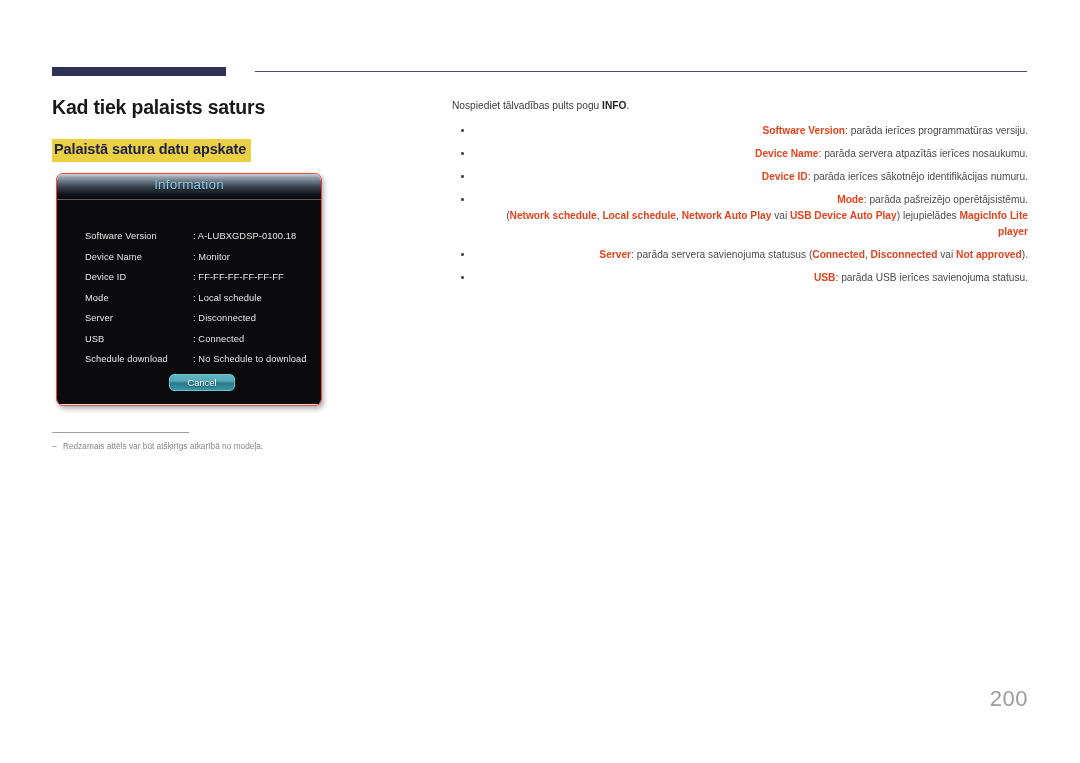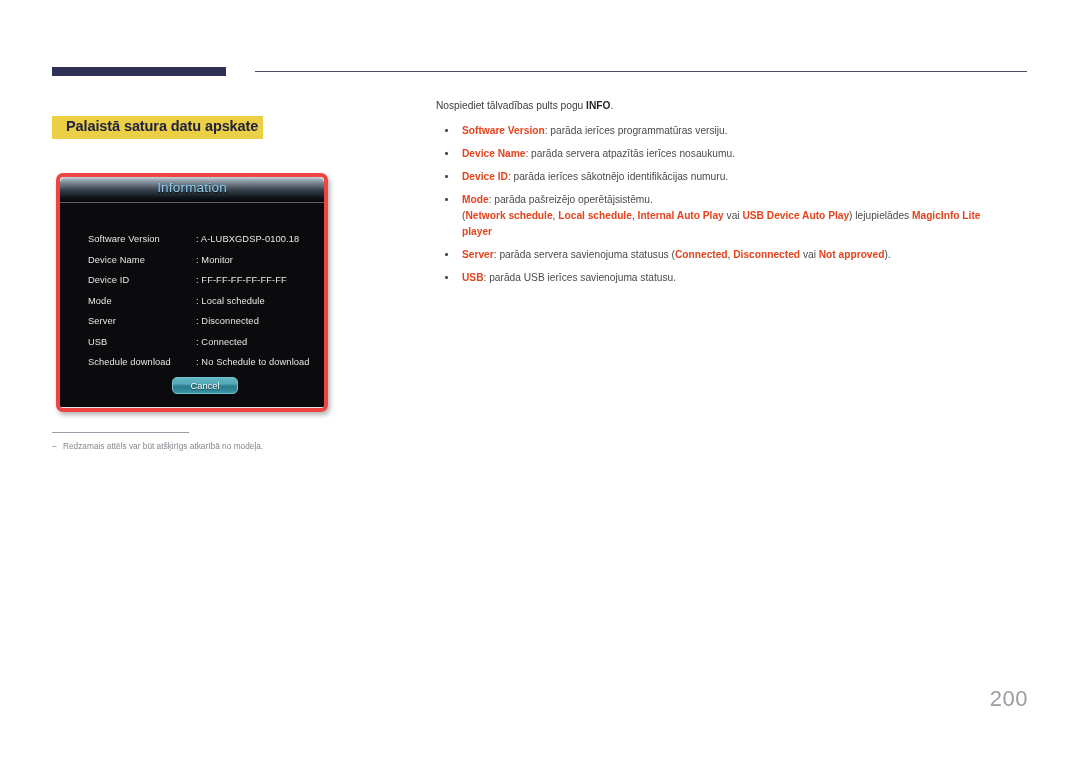--- a/index.html
+++ b/index.html
@@ -53,34 +53,34 @@
   }
   .section-subtitle-wrap {
     margin-top: 20px;
   }
   .section-subtitle {
     display: inline-block;
     background: #ebcf45;
     color: #20223f;
     font-size: 14.5px;
     font-weight: bold;
-    padding: 3px 5px 4px 14px;
+    padding: 3px 5px 4px 2px;
     line-height: 1.1;
     letter-spacing: -0.1px;
   }
 
   
   .osd-dialog {
     position: absolute;
     left: 56px;
     top: 173px;
     width: 264px;
     height: 231px;
     background: #e5e5e5;
-    border: 4px solid #ef4444;
+    border: 1px solid #ef4444;
     border-radius: 7px;
     box-shadow: 2px 3px 5px rgba(0,0,0,0.30);
     overflow: hidden;
   }
   .osd-titlebar {
     position: relative;
     height: 25px;
     background: linear-gradient(to bottom, #c9d3db 0%, #8c9aa6 16%, #3a4550 50%, #10151a 82%, #050608 100%);
     border-bottom: 1px solid #5a5f66;
     border-top-left-radius: 6px;
@@ -167,34 +167,35 @@
     line-height: 1.3;
   }
   .footnote-dash {
     flex: 0 0 11px;
     color: #86878f;
   }
 
   
   .right-col {
     position: absolute;
-    left: 436px;
+    left: 452px;
     top: 99px;
     width: 576px;
   }
   .intro-line {
     font-size: 10.2px;
     color: #3b3b3e;
     line-height: 1.45;
     margin-bottom: 9px;
   }
   .bullet-list {
     list-style: none;
     margin: 0;
     padding: 0;
+    text-align: right;
   }
   .bullet-item {
     position: relative;
     padding-left: 26px;
     font-size: 10.2px;
     color: #4a4a4d;
     line-height: 1.52;
     margin-bottom: 7.5px;
   }
   .bullet-dot {
@@ -230,20 +231,21 @@
     font-weight: normal;
   }
 </style>
 </head>
 <body>
 
 <div class="header-rule-thick"></div>
 <div class="header-rule-thin"></div>
 
 <div class="left-col">
+  <h1 class="page-title">Kad tiek palaists saturs</h1>
   <div class="section-subtitle-wrap">
     <span class="section-subtitle">Palaistā satura datu apskate</span>
   </div>
 </div>
 
 <div class="osd-dialog">
   <div class="osd-titlebar">
     <div class="osd-title-text">Information</div>
   </div>
   <div class="osd-body">
@@ -316,21 +318,21 @@
     </li>
 
     <li class="bullet-item">
       <span class="bullet-dot"></span>
       <span class="kw">Device ID</span><span>: parāda ierīces sākotnējo identifikācijas numuru.</span>
     </li>
 
     <li class="bullet-item">
       <span class="bullet-dot"></span>
       <span class="kw">Mode</span><span>: parāda pašreizējo operētājsistēmu.</span>
-      <span class="sub-line"><span>(</span><span class="kw">Network schedule</span><span>, </span><span class="kw">Local schedule</span><span>, </span><span class="kw">Internal Auto Play</span><span> vai </span><span class="kw">USB Device Auto Play</span><span>) </span><span>lejupielādes </span><span class="kw">MagicInfo Lite player</span></span>
+      <span class="sub-line"><span>(</span><span class="kw">Network schedule</span><span>, </span><span class="kw">Local schedule</span><span>, </span><span class="kw">Network Auto Play</span><span> vai </span><span class="kw">USB Device Auto Play</span><span>) </span><span>lejupielādes </span><span class="kw">MagicInfo Lite player</span></span>
     </li>
 
     <li class="bullet-item">
       <span class="bullet-dot"></span>
       <span class="kw">Server</span><span>: parāda servera savienojuma statusus (</span><span class="kw">Connected</span><span>, </span><span class="kw">Disconnected</span><span> vai </span><span class="kw">Not approved</span><span>).</span>
     </li>
 
     <li class="bullet-item">
       <span class="bullet-dot"></span>
       <span class="kw">USB</span><span>: parāda USB ierīces savienojuma statusu.</span>

